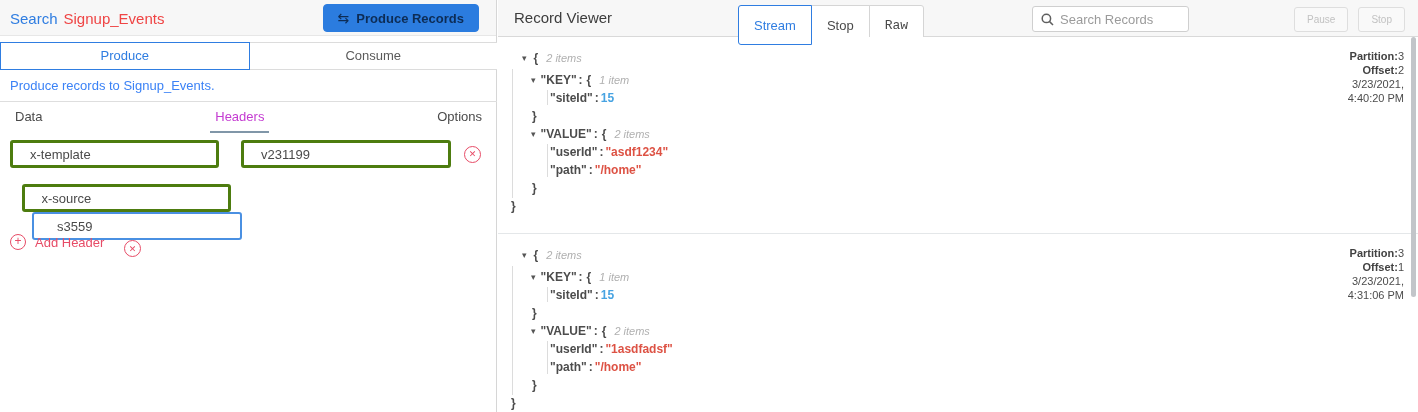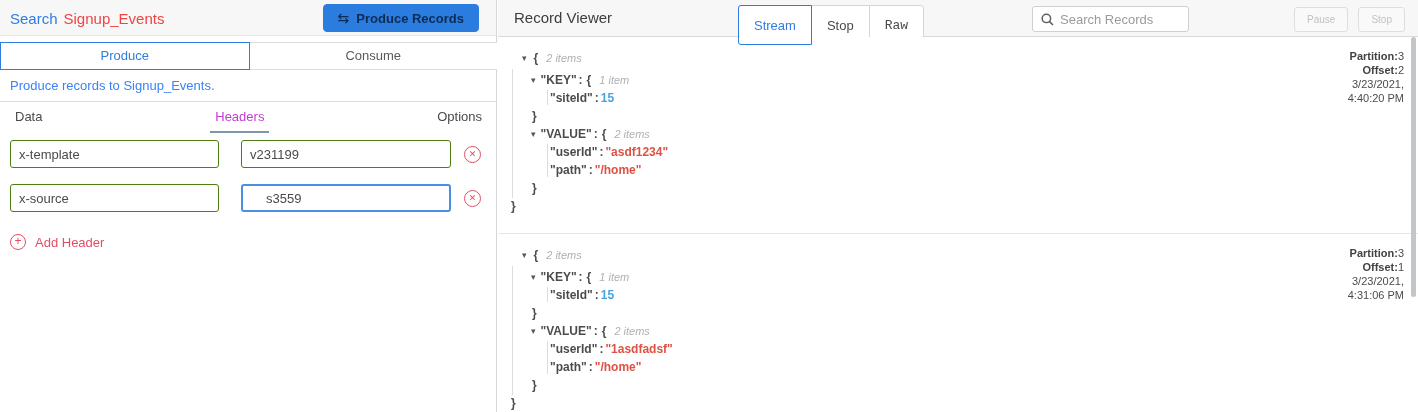--- a/index.html
+++ b/index.html
@@ -22,22 +22,22 @@
   .tab-produce { color:#2f7de1; border:1px solid #2f7de1; background:#fff; }
 
   .produce-desc { position:absolute; left:0; top:70px; width:497px; height:32px; line-height:32px; padding-left:10px; font-size:13px; color:#3b82f6; border-bottom:1px solid #dedede; }
 
   .subtabs { position:absolute; left:0; top:102px; width:497px; height:31px; display:flex; justify-content:space-between; align-items:center; padding:0 10px; font-size:13px; }
   .subtab { cursor:pointer; color:#4a4a4a; height:31px; line-height:29px; padding:0 5px; border-bottom:2px solid transparent; }
   .subtab.active { color:#c43bd1; border-bottom:2px solid #8096a8; }
 
   .hdr-row { position:absolute; left:10px; display:flex; align-items:center; }
   .hdr-row.r1 { top:140px; }
-  .hdr-row.r2 { top:184px; }
-  .hdr-input { width:209px; height:28px; border:1px solid #4d7c0f; border-radius:3px; padding:0 8px; font-size:13px; color:#4a4a4a; font-family:inherit; outline:none; background:#fff; }
+  .hdr-row.r2 { top:184px;flex-direction:column; }
+  .hdr-input { width:209px; height:28px; border:3px solid #4d7c0f; border-radius:3px; padding:0 17px; font-size:13px; color:#4a4a4a; font-family:inherit; outline:none; background:#fff; }
   .hdr-input.val { margin-left:22px; width:210px; }
   .hdr-input.focused { border:2px solid #4a90e2; padding:0 23px; }
   .remove-btn { margin-left:13px; width:17px; height:17px; border:1.5px solid #e74c67; border-radius:50%; color:#e74c67; font-size:9px; line-height:14px; text-align:center; background:transparent; cursor:pointer; font-family:inherit; }
 
   .add-header { position:absolute; left:10px; top:234px; display:flex; align-items:center; gap:9px; color:#e74c67; font-size:13px; cursor:pointer; }
   .add-ic { width:16px; height:16px; border:1.5px solid #e74c67; border-radius:50%; font-size:12px; line-height:13px; text-align:center; font-weight:400; }
 
   
   .right-panel { position:absolute; left:498px; top:0; width:920px; height:412px; background:#fff; }
   .right-header { position:relative; height:37px; background:#f7f7f7; border-bottom:1px solid #d9d9d9; }

